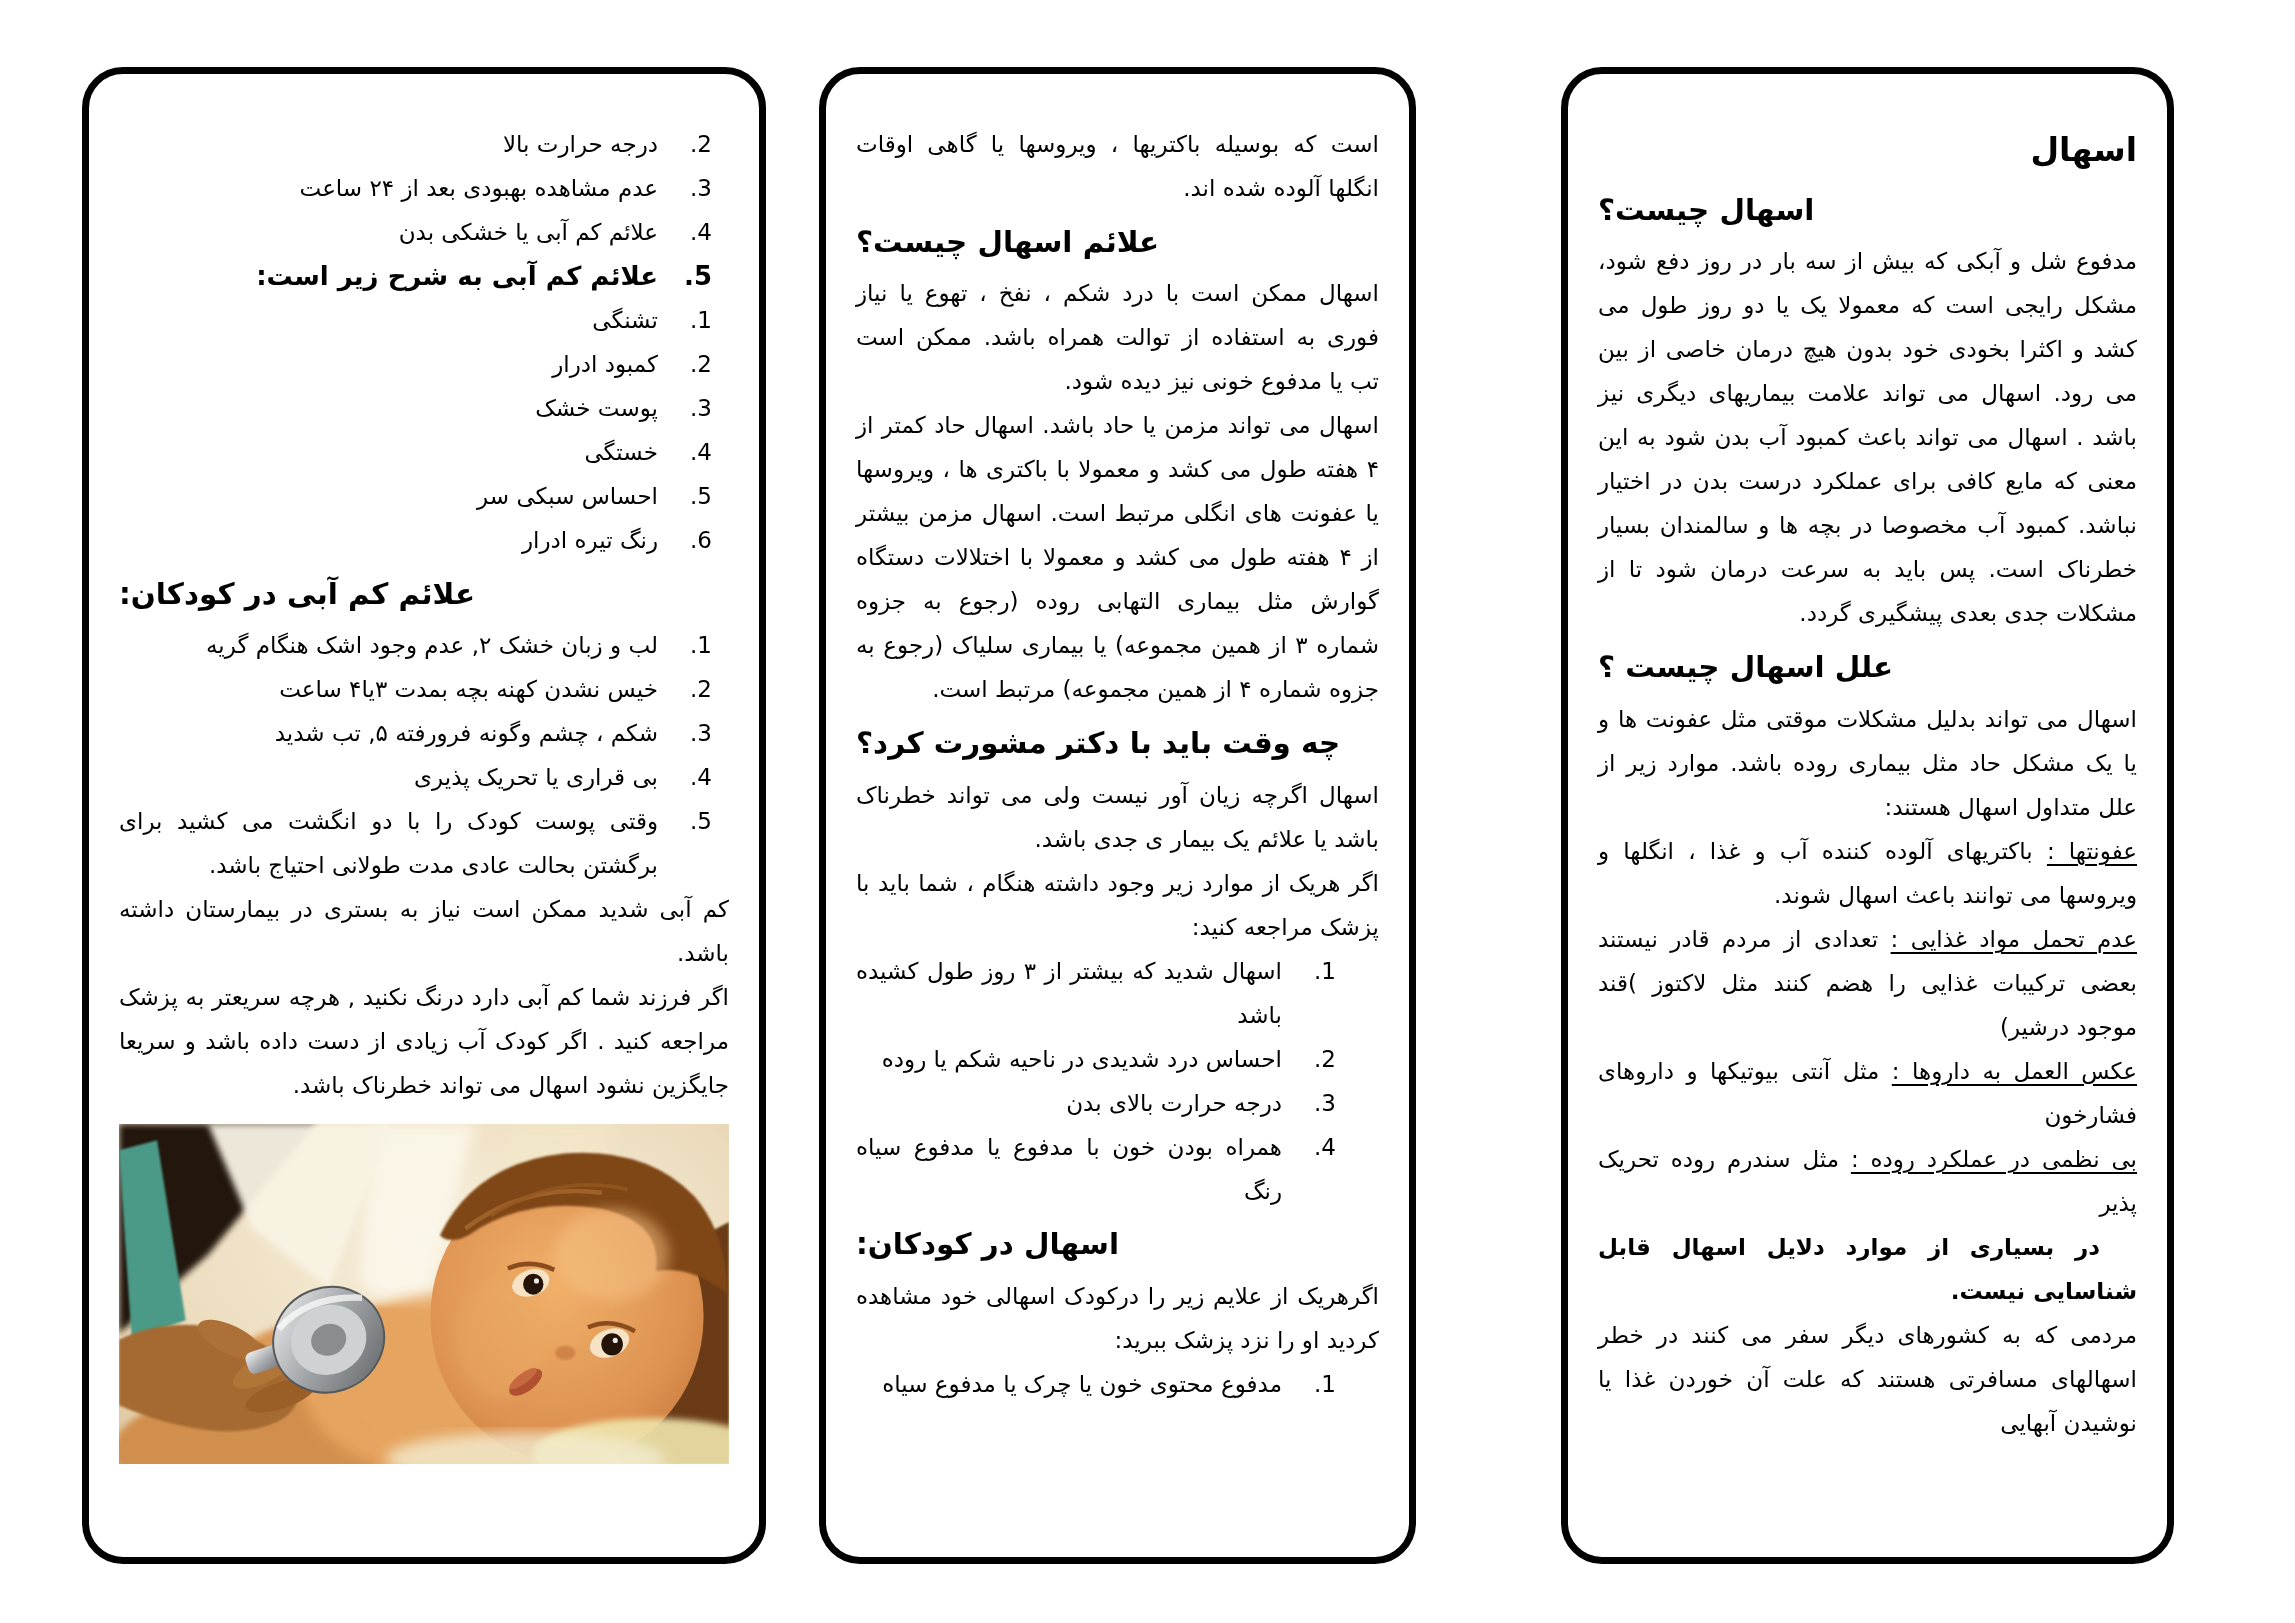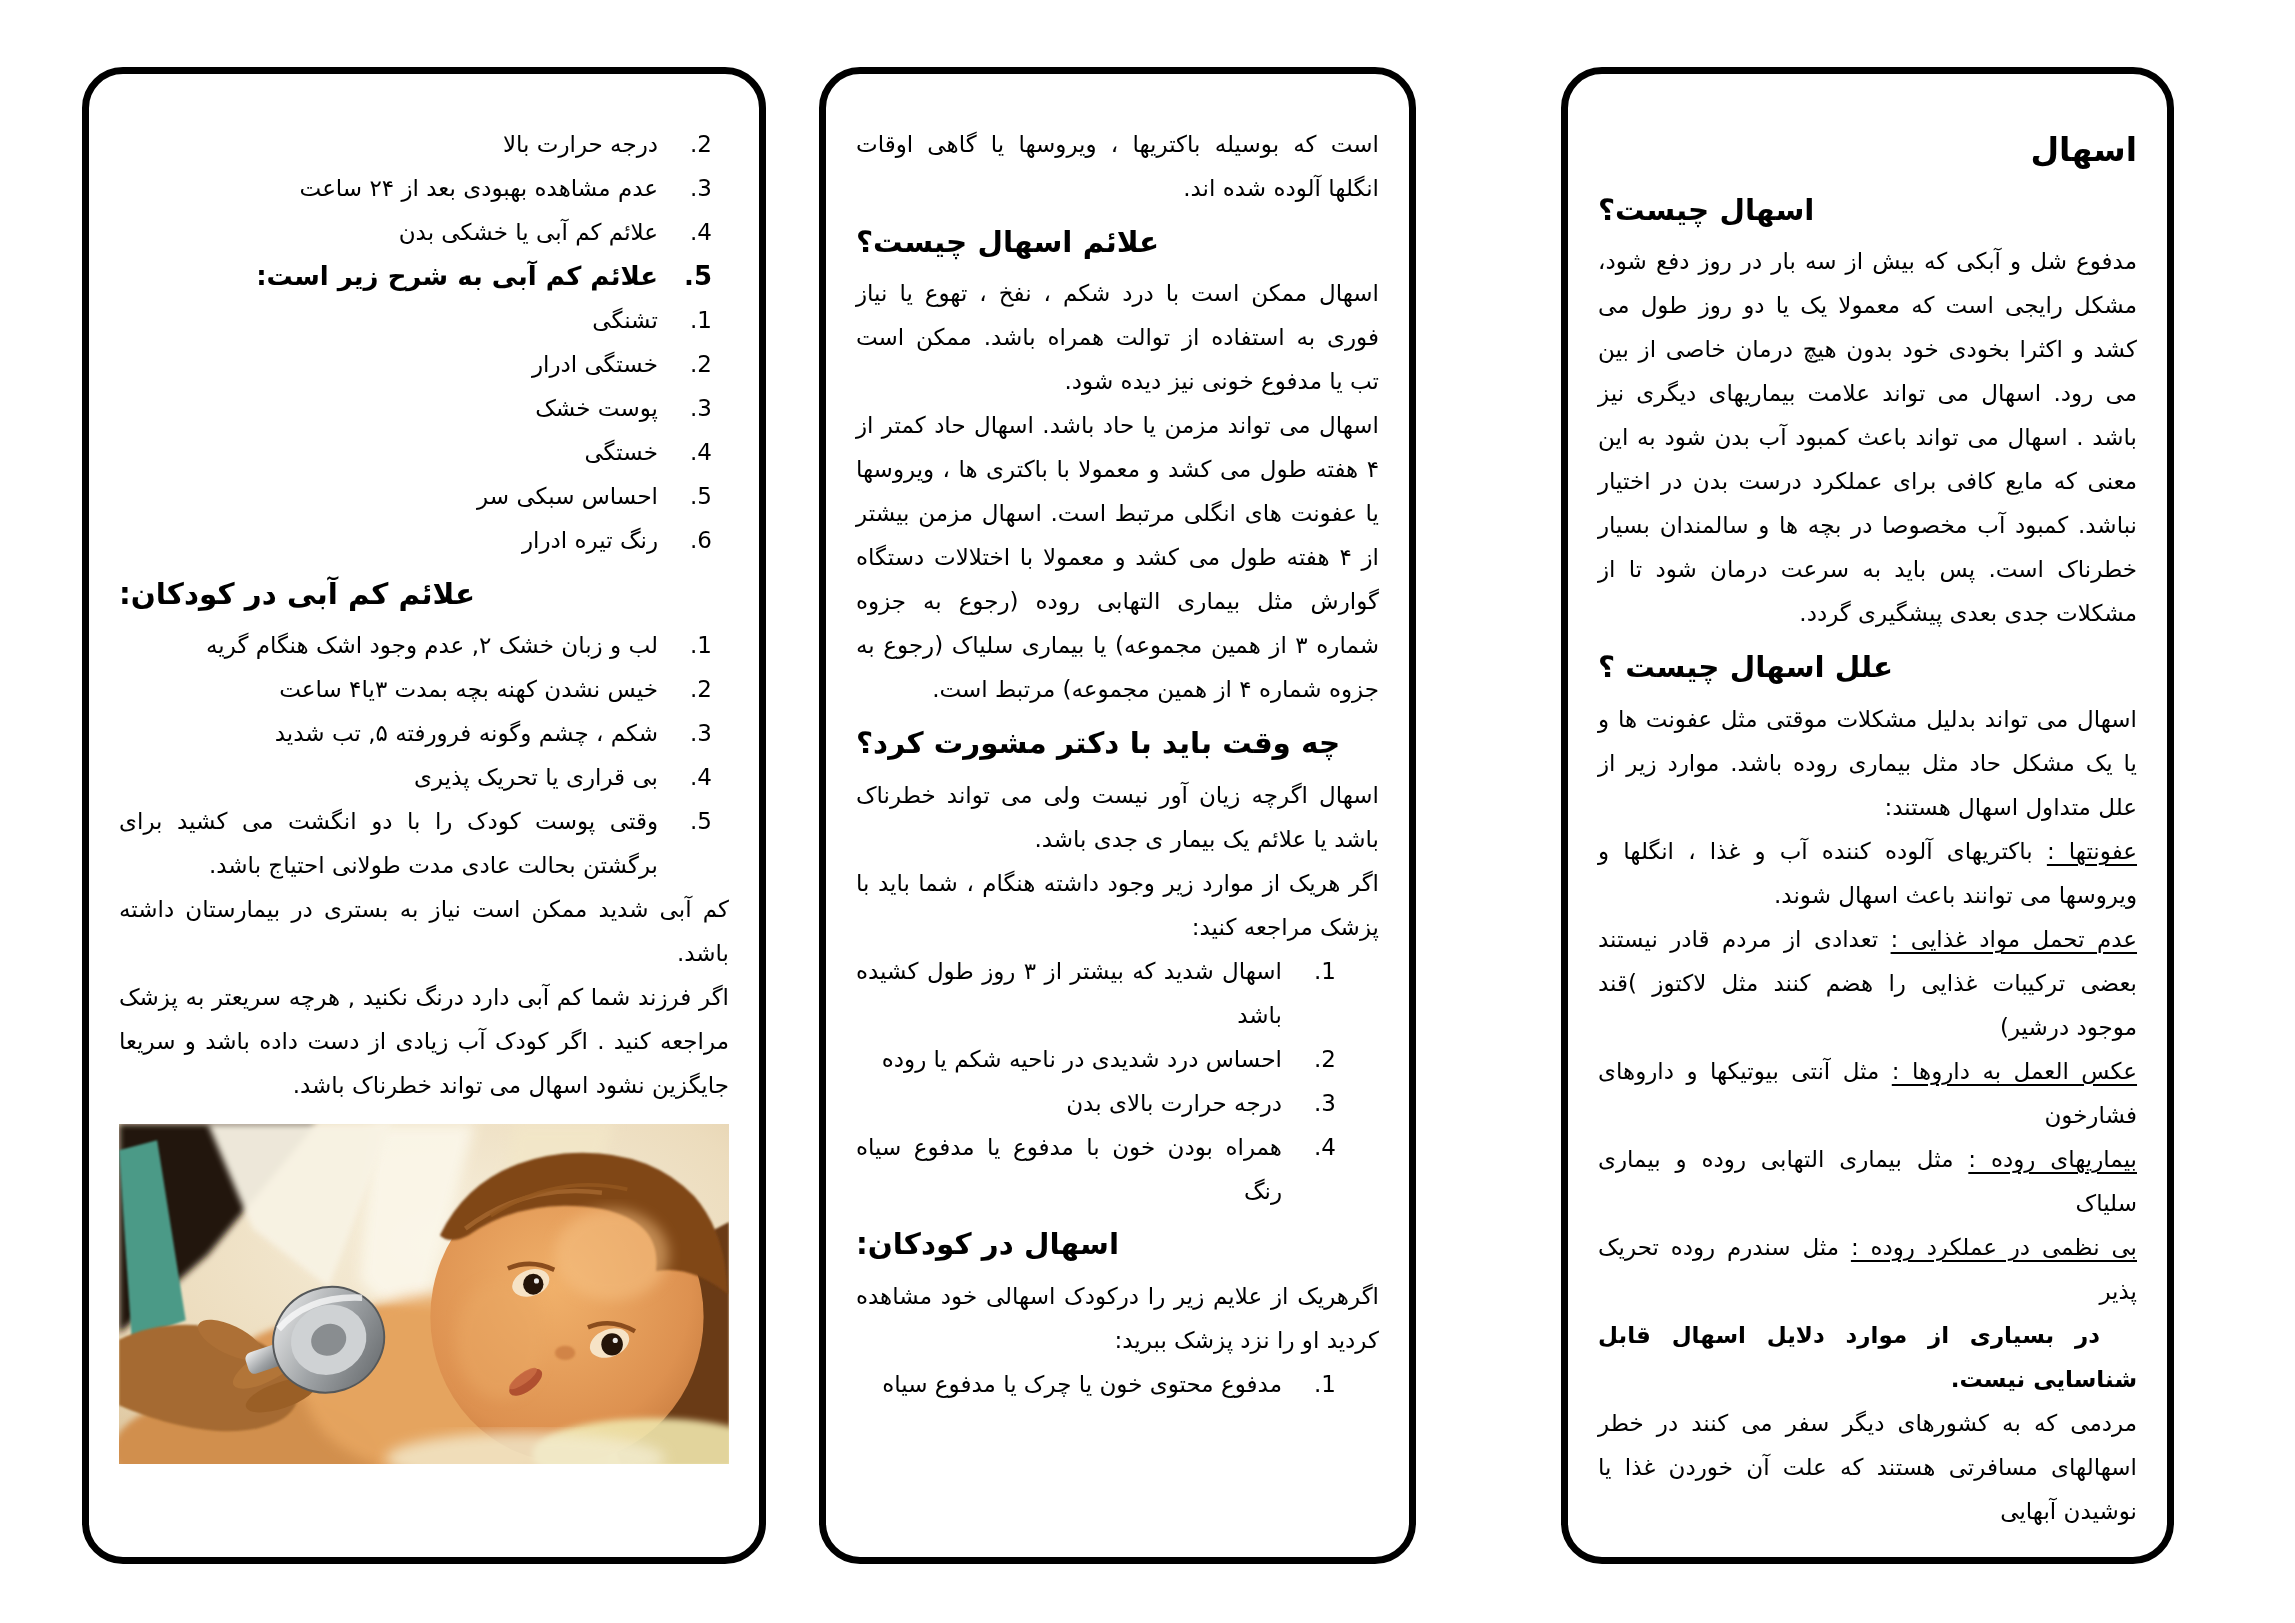--- a/index.html
+++ b/index.html
@@ -90,21 +90,21 @@
         </div>
       </div>
 
       <div class="list pad-r-sm">
         <div class="li">
           <span class="num">1.</span>
           <span class="txt">تشنگی</span>
         </div>
         <div class="li">
           <span class="num">2.</span>
-          <span class="txt">خستگی ادرار</span>
+          <span class="txt">کمبود ادرار</span>
         </div>
         <div class="li">
           <span class="num">3.</span>
           <span class="txt">پوست خشک</span>
         </div>
         <div class="li">
           <span class="num">4.</span>
           <span class="txt">خستگی</span>
         </div>
         <div class="li">
@@ -278,21 +278,20 @@
       <h1 class="title">اسهال</h1>
       <h2 class="head">اسهال چیست؟</h2>
       <p>مدفوع شل و آبکی که بیش از سه بار در روز دفع شود، مشکل رایجی است که معمولا یک یا دو روز طول می کشد و اکثرا بخودی خود بدون هیچ درمان خاصی از بین می رود. اسهال می تواند علامت بیماریهای دیگری نیز باشد . اسهال می تواند باعث کمبود آب بدن شود به این معنی که مایع کافی برای عملکرد درست بدن در اختیار نباشد. کمبود آب مخصوصا در بچه ها و سالمندان بسیار خطرناک است. پس باید به سرعت درمان شود تا از مشکلات جدی بعدی پیشگیری گردد.</p>
 
       <h2 class="head">علل اسهال چیست ؟</h2>
       <p>اسهال می تواند بدلیل مشکلات موقتی مثل عفونت ها و یا یک مشکل حاد مثل بیماری روده باشد. موارد زیر از علل متداول اسهال هستند:</p>
 
       <p><span class="u">عفونتها :</span> <span>باکتریهای آلوده کننده آب و غذا ، انگلها و ویروسها می توانند باعث اسهال شوند.</span></p>
       <p><span class="u">عدم تحمل مواد غذایی :</span> <span>تعدادی از مردم قادر نیستند بعضی ترکیبات غذایی را هضم کنند مثل لاکتوز )قند موجود درشیر)</span></p>
       <p><span class="u">عکس العمل به داروها :</span> <span>مثل آنتی بیوتیکها و داروهای فشارخون</span></p>
-      <p><span class="u">بیماریهای روده :</span> <span>مثل بیماری التهابی روده و بیماری سلیاک</span></p>
       <p><span class="u">بی نظمی در عملکرد روده :</span> <span>مثل سندرم روده تحریک پذیر</span></p>
 
       <p class="indent">در بسیاری از موارد دلایل اسهال قابل شناسایی نیست.</p>
       <p>مردمی که به کشورهای دیگر سفر می کنند در خطر اسهالهای مسافرتی هستند که علت آن خوردن غذا یا نوشیدن آبهایی</p>
 
     </div>
   </section>
 
 </div>
 

